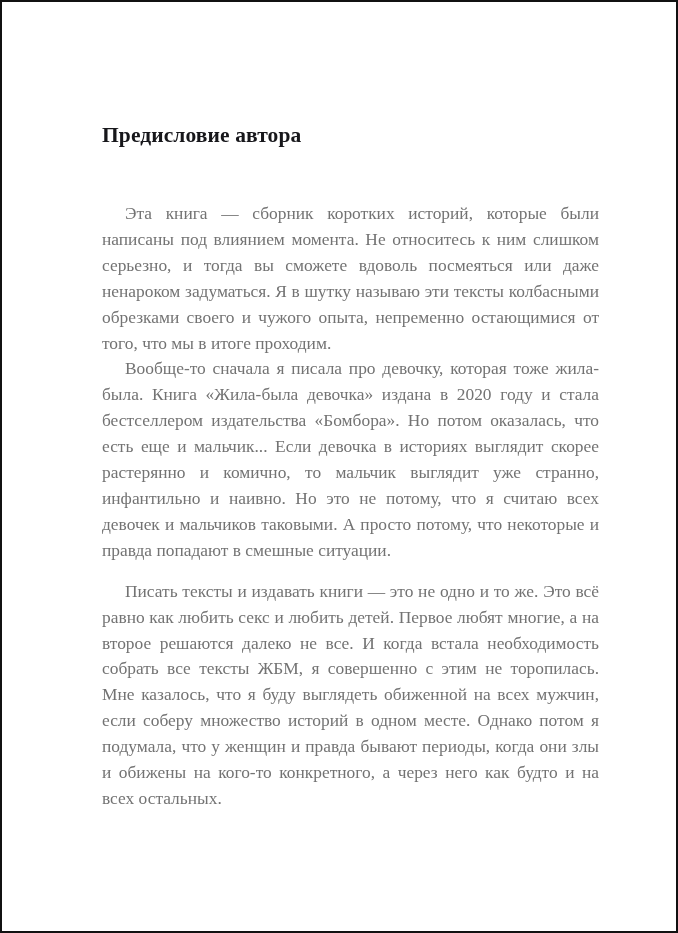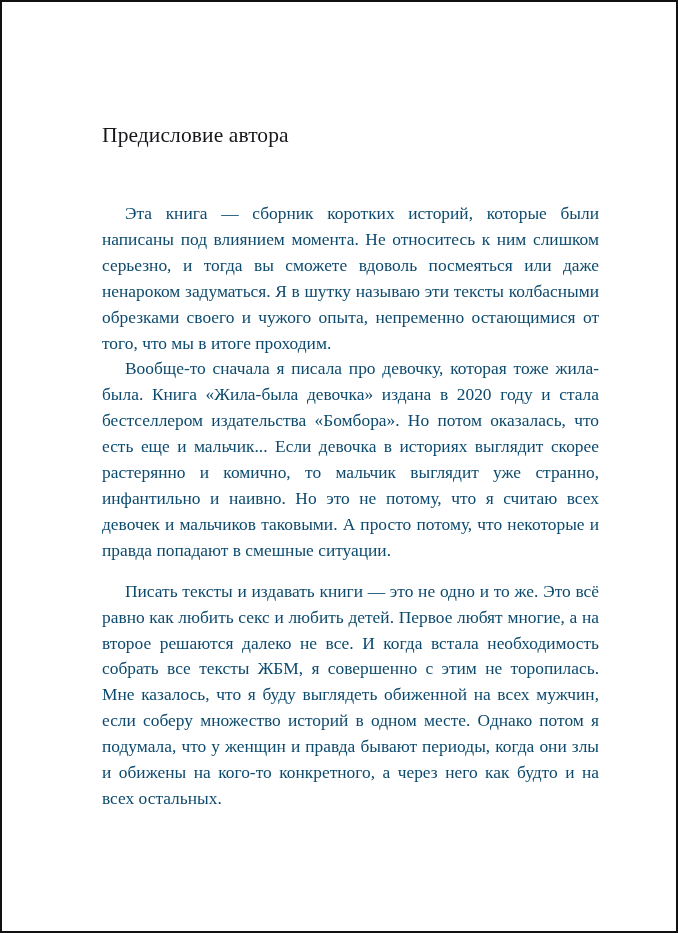--- a/index.html
+++ b/index.html
@@ -29,38 +29,38 @@
     height: 933px;
   }
 
   .chapter-title {
     position: absolute;
     top: 104px;
     left: 0;
     width: 100%;
     font-size: 21.5px;
     line-height: 26px;
-    font-weight: 400;
+    font-weight: 700;
     letter-spacing: 0.1px;
     color: #17171b;
     white-space: nowrap;
     margin-top: 16px;
   }
 
   .body-copy {
     position: absolute;
     top: 199px;
     left: 0;
     width: 497px;
     font-size: 17.4px;
     line-height: 25.9px;
     text-align: justify;
     text-justify: inter-word;
     hyphens: manual;
-    color: #0c4a6e;
+    color: #737373;
   }
 
   .body-copy p {
     margin: 0;
     text-indent: 23px;
     text-align: justify;
   }
 
   .body-copy p:last-child {
     text-align-last: left;

